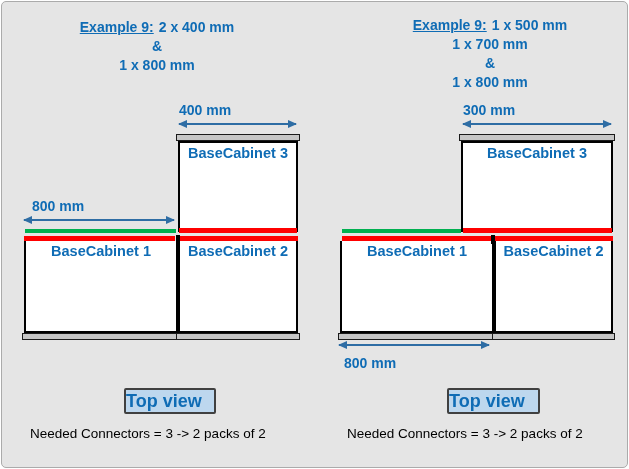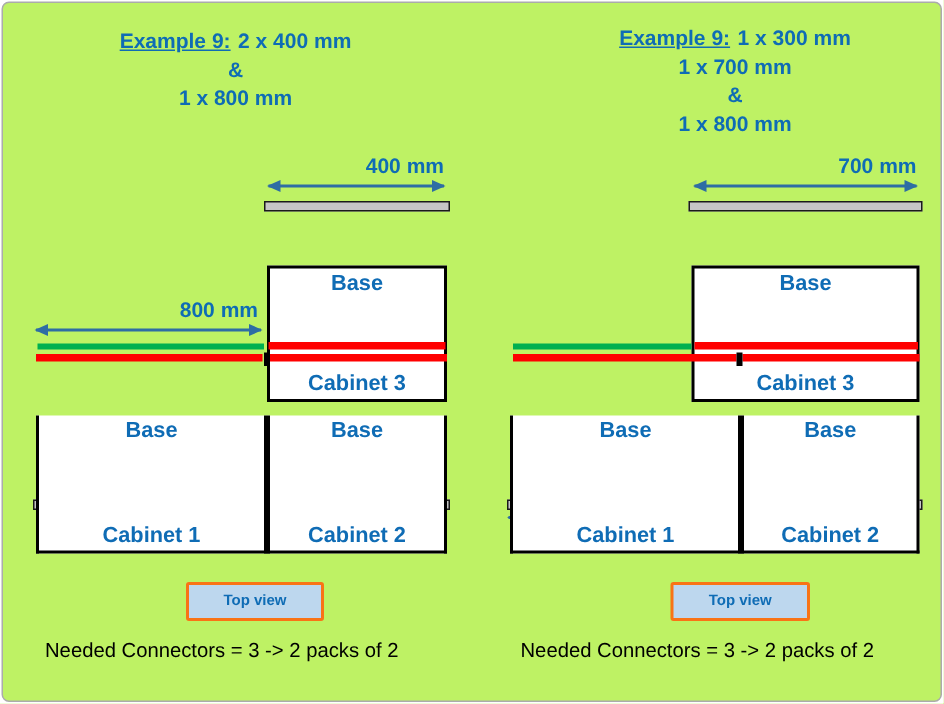--- a/index.html
+++ b/index.html
@@ -1,47 +1,47 @@
 <!DOCTYPE html>
 <html><head>
 <meta charset="utf-8">
 <style>
   html,body { margin:0; padding:0; background:#ffffff; }
   body { font-family: "Liberation Sans", sans-serif; }
   #canvas {
     position:relative; width:627px; height:467px; margin:1px;
-    background:#bef264; border:1px solid #ababab; border-radius:5px;
+    background:#e5e5e5; border:1px solid #ababab; border-radius:5px;
     overflow:hidden; box-sizing:border-box;
   }
   .abs { position:absolute; }
 
   .title { color:#0f6cb5; font-weight:bold; font-size:14px; line-height:19px; text-align:center; }
   .title .u { text-decoration:underline; margin-right:5px; }
 
-  .dim-label { color:#0f6cb5; font-weight:bold; font-size:14px; text-align:right; }
+  .dim-label { color:#0f6cb5; font-weight:bold; font-size:14px; text-align:left; }
 
   .arrow { height:2px; background:#2e6da4; }
   .arrow::before, .arrow::after { content:""; position:absolute; top:-3px; width:0; height:0;
     border-top:4px solid transparent; border-bottom:4px solid transparent; }
   .arrow::before { left:-1px; border-right:9px solid #2e6da4; }
   .arrow::after  { right:-1px; border-left:9px solid #2e6da4; }
 
   .cab { background:#ffffff; border:2px solid #000000; box-sizing:border-box;
-    display:flex; flex-direction:column; justify-content:space-between; z-index:2;margin-top:36px; }
+    display:flex; justify-content:center; z-index:2; }
   .cab.no-top { border-top:none; }
   .cab-label { color:#0f6cb5; font-weight:bold; font-size:14.5px; line-height:20px; text-align:center; }
 
   .strip { background:#c6c6c6; border:1px solid #1a1a1a; height:5px; box-sizing:content-box; z-index:1; }
 
   .bar-green { height:4px; background:#00b050; z-index:3; }
   .bar-red   { height:5px; background:#ff0000; z-index:3; }
   .stub      { width:4px; height:9px; background:#000000; z-index:4; }
 
-  .top-view-btn { background:#bdd7ee; border:2px solid #f97316; box-sizing:border-box;
-    color:#0f6cb5; font-weight:bold; font-size:10px; text-align:center; line-height:22px;
+  .top-view-btn { background:#bdd7ee; border:2px solid #404040; box-sizing:border-box;
+    color:#0f6cb5; font-weight:bold; font-size:18px; text-align:left; line-height:22px;
     border-radius:2px; cursor:pointer; padding:0; }
 
   .note { color:#000000; font-size:13.5px; text-align:left; white-space:nowrap; }
 </style>
 </head>
 <body>
 
 <div id="canvas">
 
   <div class="abs title" style="left:45px; top:16px; width:220px;">
@@ -76,27 +76,27 @@
     <div class="cab-label">Base</div>
     <div class="cab-label">Cabinet 2</div>
   </div>
   <div class="abs strip" style="left:20px; top:331px; width:156px;"></div>
   <div class="abs strip" style="left:174px; top:331px; width:122px;"></div>
 
   <button class="abs top-view-btn" style="left:122px; top:386px; width:92px; height:26px;">Top view</button>
   <div class="abs note" style="left:28px; top:424px; width:280px;">Needed Connectors = 3 -&gt; 2 packs of 2</div>
 
   <div class="abs title" style="left:378px; top:14px; width:220px;">
-    <div><span class="u">Example 9:</span><span>1 x 300 mm</span></div>
+    <div><span class="u">Example 9:</span><span>1 x 500 mm</span></div>
     <div>1 x 700 mm</div>
     <div>&amp;</div>
     <div>1 x 800 mm</div>
   </div>
 
-  <div class="abs dim-label" style="left:461px; top:100px; width:148px;">700 mm</div>
+  <div class="abs dim-label" style="left:461px; top:100px; width:148px;">300 mm</div>
   <span class="abs arrow" style="left:461px; top:121px; width:148px;"></span>
 
   <div class="abs strip" style="left:457px; top:132px; width:154px;"></div>
   <div class="abs cab" style="left:459px; top:139px; width:152px; height:91px;">
     <div class="cab-label">Base</div>
     <div class="cab-label">Cabinet 3</div>
   </div>
 
   <div class="abs bar-green" style="left:340px; top:227px; width:119px;"></div>
   <div class="abs bar-red" style="left:461px; top:226px; width:149px;"></div>

